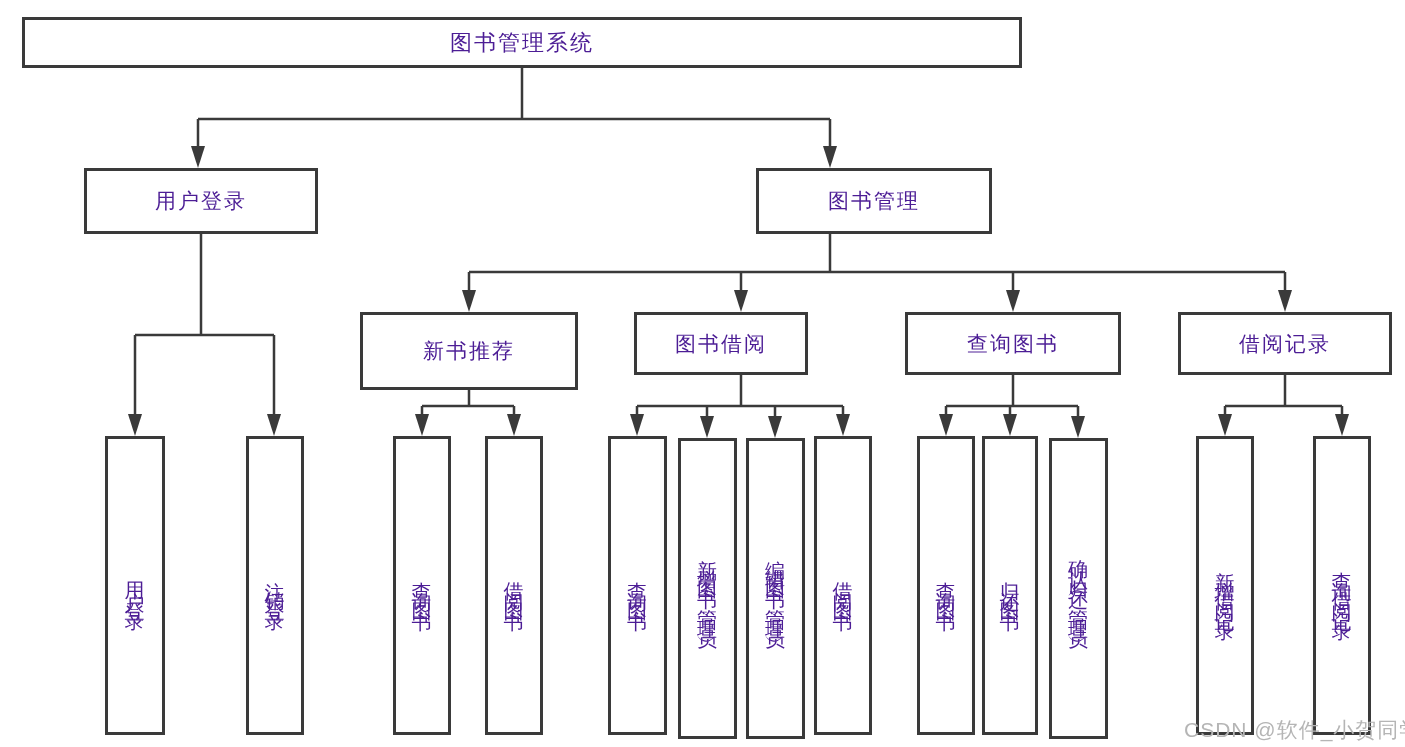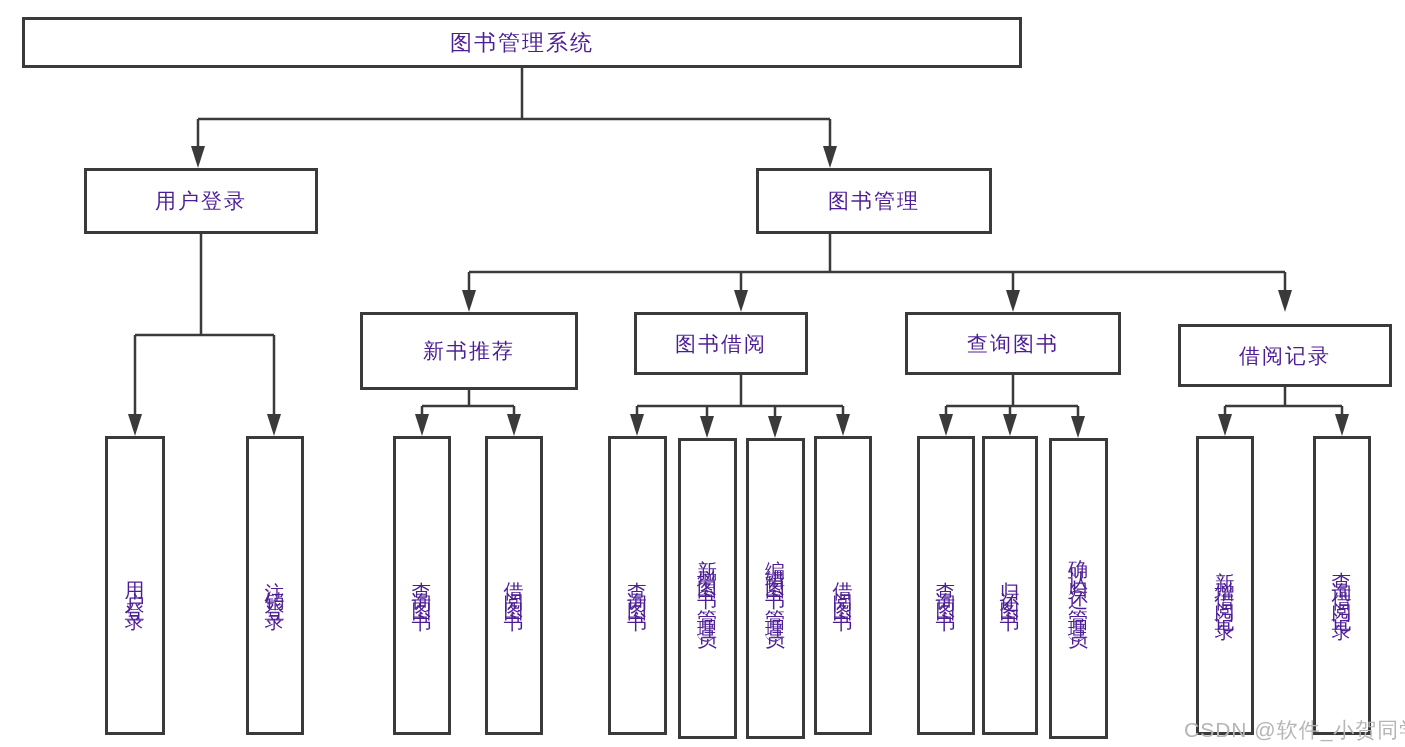--- a/index.html
+++ b/index.html
@@ -114,21 +114,21 @@
 
   <div class="node hbox" style="left:360px; top:312px; width:218px; height:78px;">
     <span>新书推荐</span>
   </div>
   <div class="node hbox" style="left:634px; top:312px; width:174px; height:63px;">
     <span>图书借阅</span>
   </div>
   <div class="node hbox" style="left:905px; top:312px; width:216px; height:63px;">
     <span>查询图书</span>
   </div>
-  <div class="node hbox" style="left:1178px; top:312px; width:214px; height:63px;margin-top:12px;">
+  <div class="node hbox" style="left:1178px; top:312px; width:214px; height:63px;">
     <span>借阅记录</span>
   </div>
 
   <div class="node vbox" style="left:105px; top:436px; width:60px; height:299px;">
     <span class="vtext">用户登录</span>
   </div>
   <div class="node vbox" style="left:246px; top:436px; width:58px; height:299px;">
     <span class="vtext">注销登录</span>
   </div>
 

